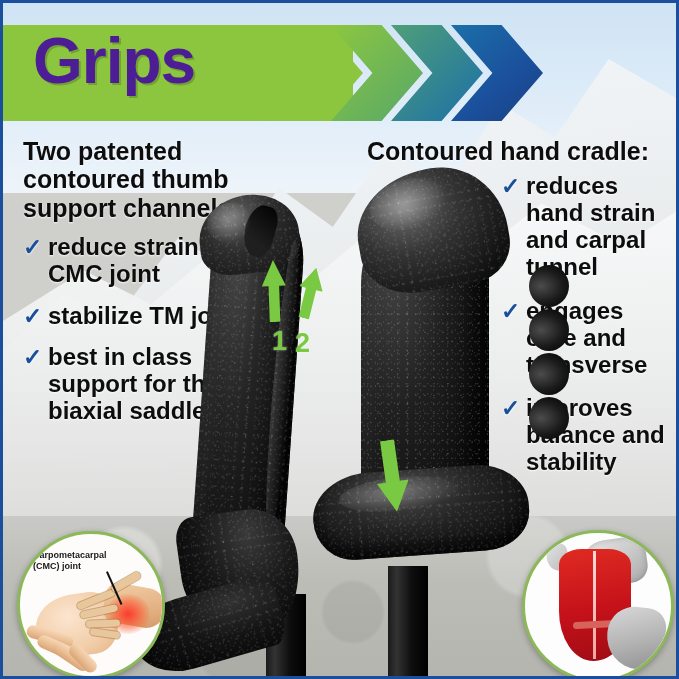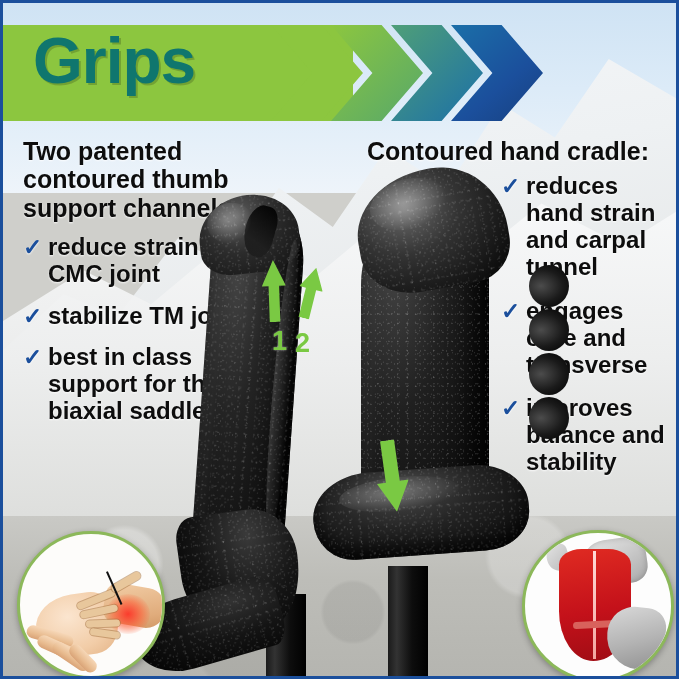--- a/index.html
+++ b/index.html
@@ -49,21 +49,21 @@
 
   
   .banner{
     position:absolute;left:0;top:22px;width:350px;height:96px;
     background:#8cc63f;
     z-index:6;
   }
   .title{
     position:absolute;left:30px;top:26px;
     font-size:64px;font-weight:bold;line-height:1;
-    color:#0f766e;
+    color:#4c1d95;
     letter-spacing:-1px;
     text-shadow:2px 2px 0 rgba(0,0,0,.18);
     z-index:8;
   }
   .chev{
     position:absolute;top:22px;height:96px;width:92px;
     clip-path:polygon(0 0, 55% 0, 100% 50%, 55% 100%, 0 100%, 45% 50%);
     z-index:6;
   }
   .chev1{left:268px;background:#8cc63f;}
@@ -431,20 +431,24 @@
     <div class="fing f3"></div>
     <div class="fing f4"></div>
     <div class="forearm"></div>
     <div class="cmc-flare"></div>
     <div class="bone b1"></div>
     <div class="bone b2"></div>
     <div class="bone b3"></div>
     <div class="bone b4"></div>
     <div class="bone b5"></div>
     <div class="cmc-leader"></div>
+    <div class="cmc-label">
+      <div>Carpometacarpal</div>
+      <div>(CMC) joint</div>
+    </div>
   </div>
 
   <div class="inset inset-core">
     <div class="scap"></div>
     <div class="ribs"></div>
     <div class="torso"></div>
     <div class="torso-mid"></div>
     <div class="torso-band"></div>
     <div class="pelvis"></div>
   </div>

